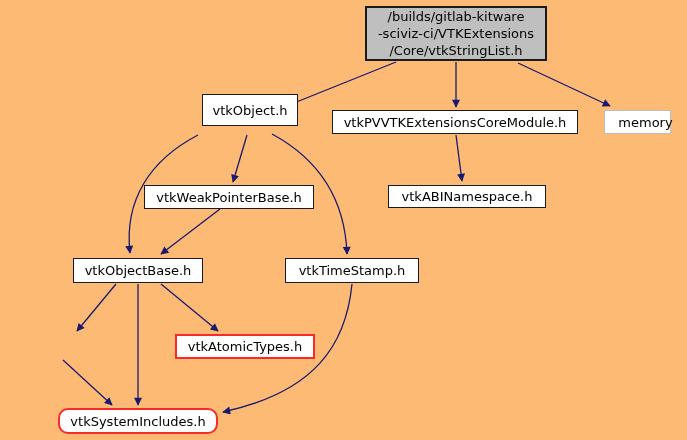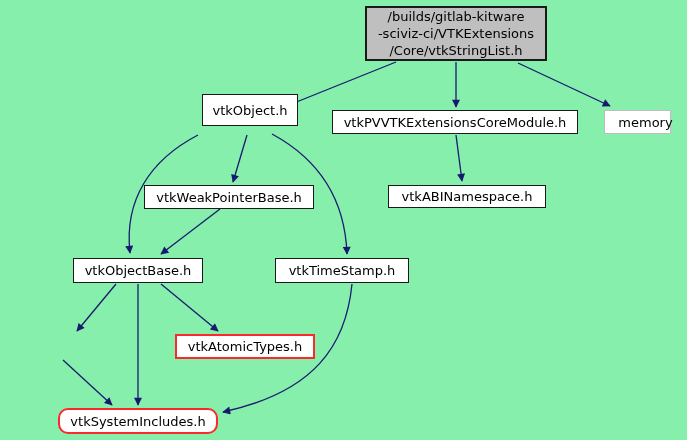--- a/index.html
+++ b/index.html
@@ -8,21 +8,21 @@
     background: #ffffff;
     width: 687px;
     height: 440px;
     font-family: "DejaVu Sans", "Liberation Sans", sans-serif;
   }
   .canvas {
     position: relative;
     width: 687px;
     height: 440px;
     overflow: hidden;
-    background: #86efac;
+    background: #fdba74;
   }
   .edges {
     position: absolute;
     left: 0;
     top: 0;
     width: 687px;
     height: 440px;
     pointer-events: none;
   }
   .node {
@@ -109,21 +109,21 @@
   </div>
 
   <div class="node" style="left:388px; top:185px; width:158px; height:23px;">
     <span class="node-label">vtkABINamespace.h</span>
   </div>
 
   <div class="node" style="left:73px; top:258px; width:130px; height:25px;">
     <span class="node-label">vtkObjectBase.h</span>
   </div>
 
-  <div class="node" style="left:275px; top:258px; width:134px; height:25px;">
+  <div class="node" style="left:285px; top:258px; width:134px; height:25px;">
     <span class="node-label">vtkTimeStamp.h</span>
   </div>
 
 
   <div class="node red" style="left:175px; top:334px; width:140px; height:25px;">
     <span class="node-label">vtkAtomicTypes.h</span>
   </div>
 
   <div class="node red" style="left:58px; top:408px; width:160px; height:26px;border-radius:10px;">
     <span class="node-label">vtkSystemIncludes.h</span>

